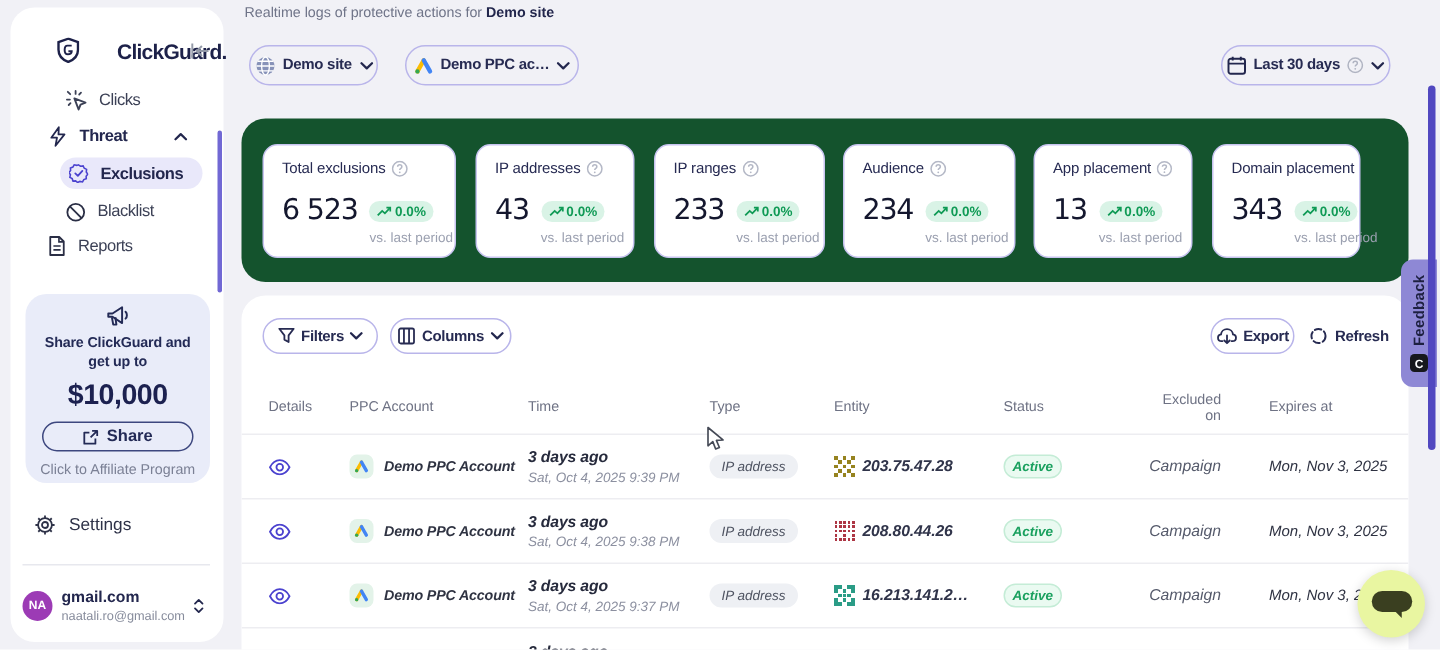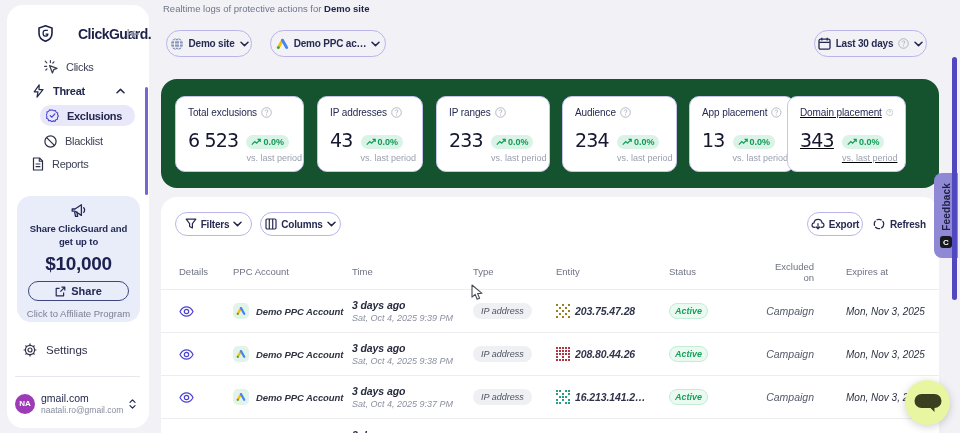--- a/index.html
+++ b/index.html
@@ -48,21 +48,21 @@
 .promo-share span { font-size: 11px; font-weight: 700; color: #232a56; }
 .promo-affiliate { margin-top: 7px; font-size: 9.5px; color: #7b8095; }
 
 .settings-row { position:absolute; left: 16px; top: 338px; display:flex; align-items:center; cursor:pointer; }
 .settings-row span { font-size: 11.5px; color: #2e3248; margin-left: 9px; }
 .sb-divider { position:absolute; left: 8px; top: 371px; width: 125px; height: 1px; background: #e7e8ee; }
 .user-row { position:absolute; left: 8px; top: 387px; width: 121px; display:flex; align-items:center; cursor:pointer; }
 .avatar { width: 20px; height: 20px; border-radius: 50%; background: #9c3bb5; color:#fff; font-size: 8px; font-weight: 700;
   display:flex; align-items:center; justify-content:center; flex:none; }
 .user-texts { margin-left: 6px; min-width: 0; }
-.user-name { font-size: 10.5px; font-weight: 400; color: #23274e; }
+.user-name { font-size: 10.5px; font-weight: 700; color: #23274e; }
 .user-email { font-size: 8.5px; color: #878c9c; margin-top: 1px; }
 .user-caret { margin-left: auto; }
 
 
 .subtitle { position:absolute; left: 163px; top: 3px; font-size: 9.5px; color: #6f7488; }
 .subtitle b { color: #22264c; font-weight: 700; }
 
 .pill {
   position: absolute; top: 30px; height: 27px; border: 1px solid #b9b5ea; border-radius: 14px;
   display: flex; align-items: center; justify-content: center; gap: 5px; cursor: pointer; background: transparent;
@@ -84,21 +84,21 @@
 .stat-value { font-size: 19px; font-weight: 400; font-family: "DejaVu Sans", sans-serif; color: #14172e; letter-spacing: -0.8px; line-height: 23px; white-space: nowrap; }
 .stat-trend-col { padding-top: 3px; }
 .trend-badge { display:inline-flex; align-items:center; gap: 2px; background:#d9f3e6; border-radius: 8px; padding: 2px 5px; }
 .trend-badge span { font-size: 9px; font-weight: 700; color: #0f9a55; }
 .trend-note { font-size: 9px; color: #9ba0b0; margin-top: 3px; white-space: nowrap; }
 .c0 { left: 14px;  width: 129px; }
 .c1 { left: 156px; width: 106px; }
 .c2 { left: 275px; width: 114px; }
 .c3 { left: 401px; width: 115px; }
 .c4 { left: 528px; width: 106px; }
-.c5 { left: 626px; width: 119px; text-decoration: underline; }
+.c5 { left: 647px; width: 99px; }
 
 .table-panel { position:absolute; left: 161px; top: 197px; width: 778px; height: 290px; background:#fff; border-radius: 16px; overflow: hidden; }
 .tb-pill {
   position:absolute; top: 15px; height: 24px; border: 1px solid #b9b5ea; border-radius: 12px;
   display:flex; align-items:center; justify-content:center; gap: 4px; cursor:pointer; background:#fff;
 }
 .tb-pill span { font-size: 10px; font-weight: 700; color: #272b52; letter-spacing: -0.2px; }
 .filters-pill { left: 14px; width: 77px; }
 .columns-pill { left: 99px; width: 81px; }
 .export-btn { left: 646px; width: 56px; }

